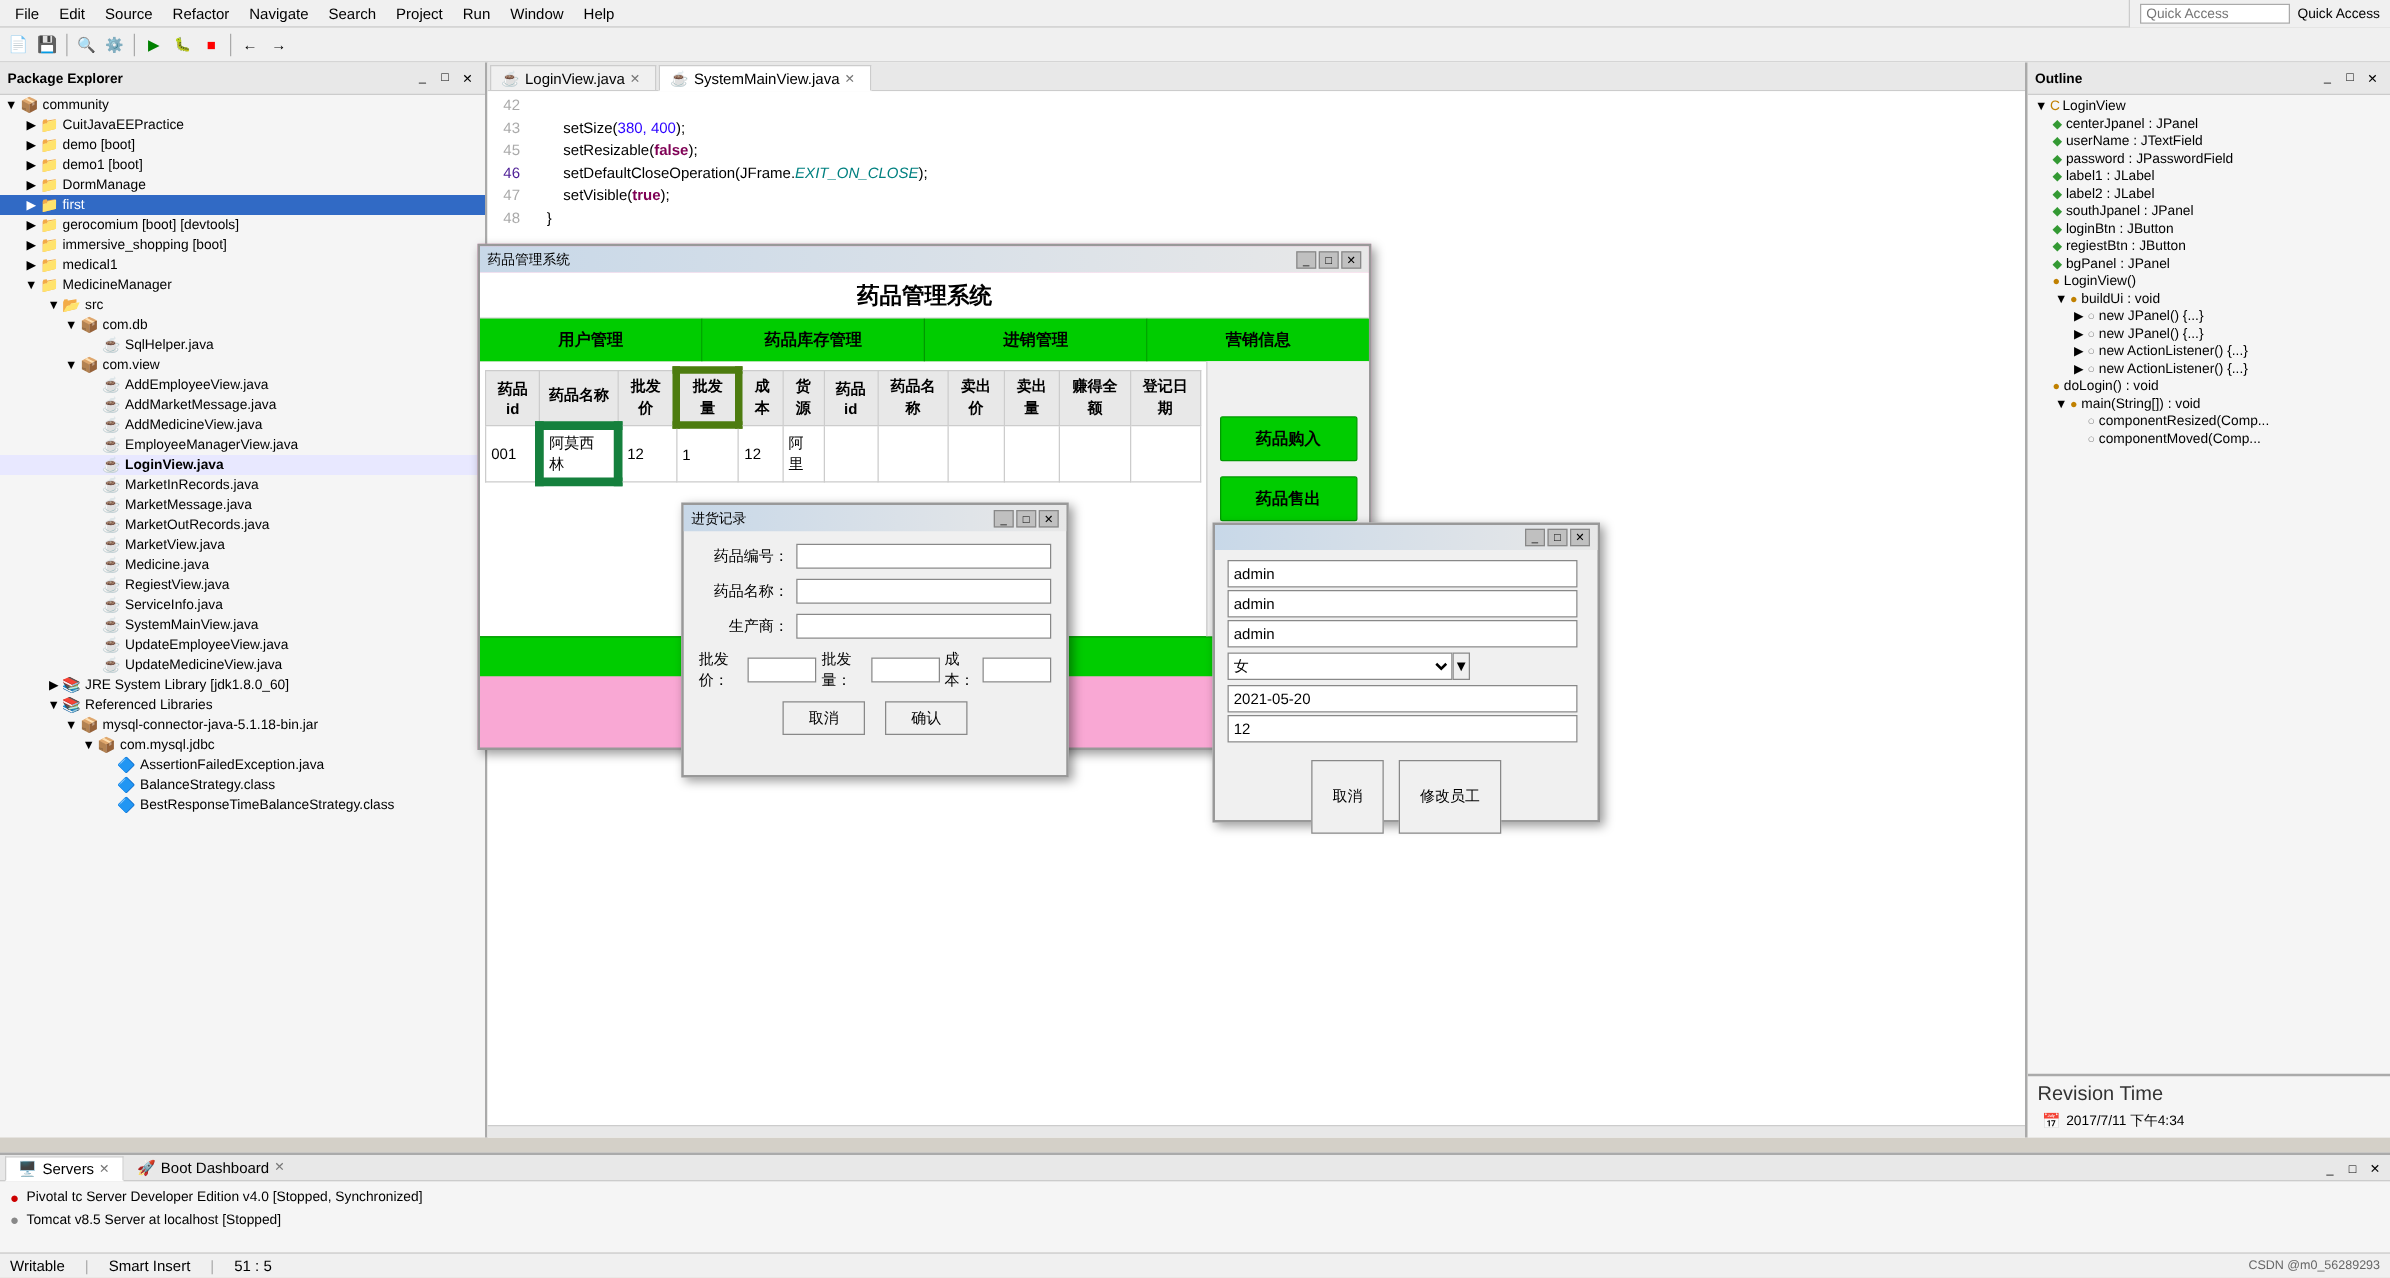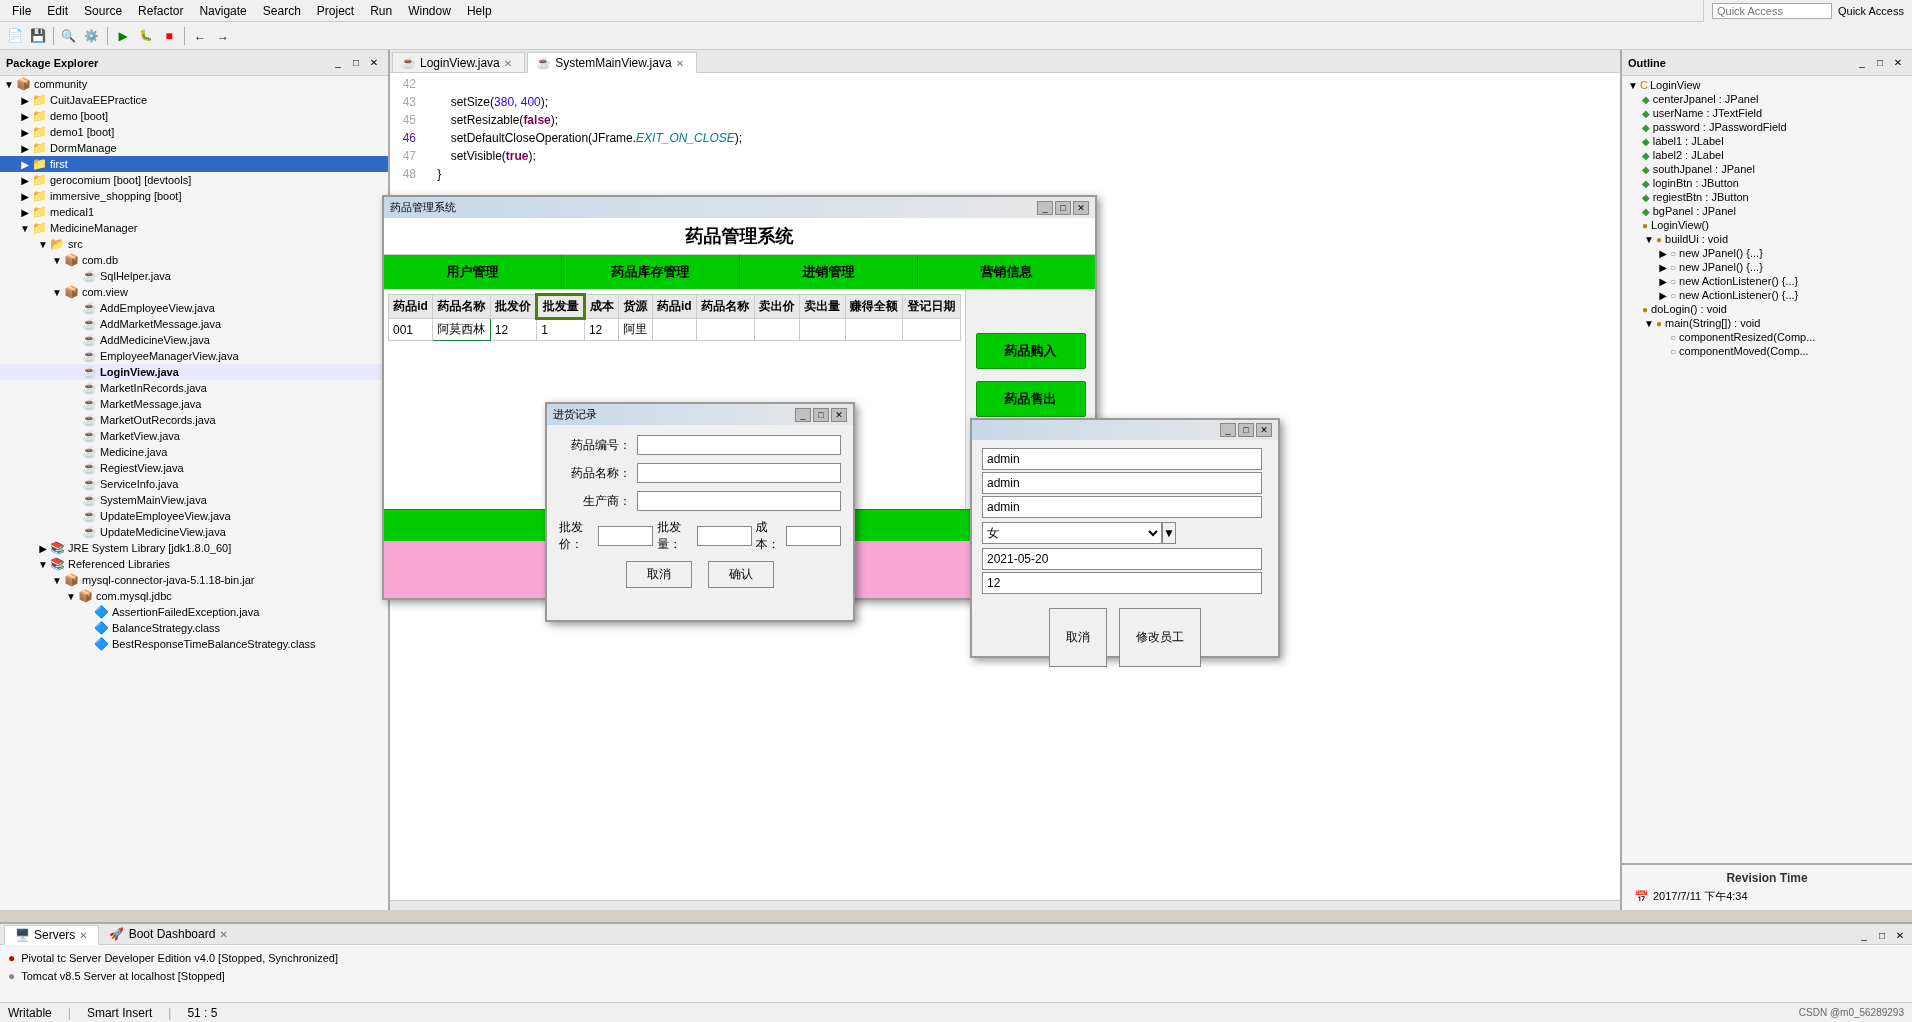--- a/index.html
+++ b/index.html
@@ -410,21 +410,21 @@
         <span style="font-size:11px;">componentResized(Comp...</span>
       </div>
       <div style="display:flex;align-items:center;padding:1px 2px 1px 32px;cursor:pointer;">
         <span style="width:14px;"></span>
         <span style="color:#888;margin-right:3px;font-size:10px;">○</span>
         <span style="font-size:11px;">componentMoved(Comp...</span>
       </div>
     </div>
 
     <div style="border-top:2px solid #aaa; background:#f5f5f5; padding:4px;">
-      <div style="font-size:12px; font-weight:bold; padding:2px 4px; color:#333;text-align:center;">Revision Time</div>
+      <div style="font-size:16px; font-weight:normal; padding:2px 4px; color:#333;">Revision Time</div>
       <div style="display:flex; align-items:center; gap:4px; padding:2px 8px; font-size:11px;">
         <span style="color:#4a90c8;">📅</span>
         <span style="font-size:11px;">2017/7/11 下午4:34</span>
       </div>
     </div>
   </div>
 </div>
 
 <div class="java-window med-window" style="position:absolute; top:195px; left:382px; width:715px; height:405px; background:#f9a8d4; border:2px solid #999; box-shadow:3px 3px 8px rgba(0,0,0,0.4); z-index:10;">
   <div style="background:linear-gradient(to right,#c8d8e8,#e8e8e8); color:#000; padding:3px 6px; display:flex; align-items:center; justify-content:space-between; font-size:11px;">
@@ -443,35 +443,35 @@
     <button style="flex:1;padding:8px 4px;background:#00cc00;border:none;cursor:pointer;font-size:13px;font-weight:bold;color:#000;">营销信息</button>
   </div>
   <div style="display:flex; background:#fff; height:220px;">
     <div style="flex:1; overflow:auto; padding:4px;">
       <table style="border-collapse:collapse; font-size:11px; width:100%;">
         <thead>
           <tr>
             <th style="border:1px solid #ccc;padding:2px 4px;background:#e8e8e8;">药品id</th>
             <th style="border:1px solid #ccc;padding:2px 4px;background:#e8e8e8;">药品名称</th>
             <th style="border:1px solid #ccc;padding:2px 4px;background:#e8e8e8;">批发价</th>
-            <th style="border:3px solid #4d7c0f;padding:2px 4px;background:#e8e8e8;">批发量</th>
+            <th style="border:6px solid #4d7c0f;padding:2px 4px;background:#e8e8e8;">批发量</th>
             <th style="border:1px solid #ccc;padding:2px 4px;background:#e8e8e8;">成本</th>
             <th style="border:1px solid #ccc;padding:2px 4px;background:#e8e8e8;">货源</th>
             <th style="border:1px solid #ccc;padding:2px 4px;background:#e8e8e8;">药品id</th>
             <th style="border:1px solid #ccc;padding:2px 4px;background:#e8e8e8;">药品名称</th>
             <th style="border:1px solid #ccc;padding:2px 4px;background:#e8e8e8;">卖出价</th>
             <th style="border:1px solid #ccc;padding:2px 4px;background:#e8e8e8;">卖出量</th>
             <th style="border:1px solid #ccc;padding:2px 4px;background:#e8e8e8;">赚得全额</th>
             <th style="border:1px solid #ccc;padding:2px 4px;background:#e8e8e8;">登记日期</th>
           </tr>
         </thead>
         <tbody>
           <tr>
             <td style="border:1px solid #ccc;padding:2px 4px;">001</td>
-            <td style="border:1px solid #15803d;padding:2px 4px;">阿莫西林</td>
+            <td style="border:7px solid #15803d;padding:2px 4px;">阿莫西林</td>
             <td style="border:1px solid #ccc;padding:2px 4px;">12</td>
             <td style="border:1px solid #ccc;padding:2px 4px;">1</td>
             <td style="border:1px solid #ccc;padding:2px 4px;">12</td>
             <td style="border:1px solid #ccc;padding:2px 4px;">阿里</td>
             <td style="border:1px solid #ccc;padding:2px 4px;"></td>
             <td style="border:1px solid #ccc;padding:2px 4px;"></td>
             <td style="border:1px solid #ccc;padding:2px 4px;"></td>
             <td style="border:1px solid #ccc;padding:2px 4px;"></td>
             <td style="border:1px solid #ccc;padding:2px 4px;"></td>
             <td style="border:1px solid #ccc;padding:2px 4px;"></td>

